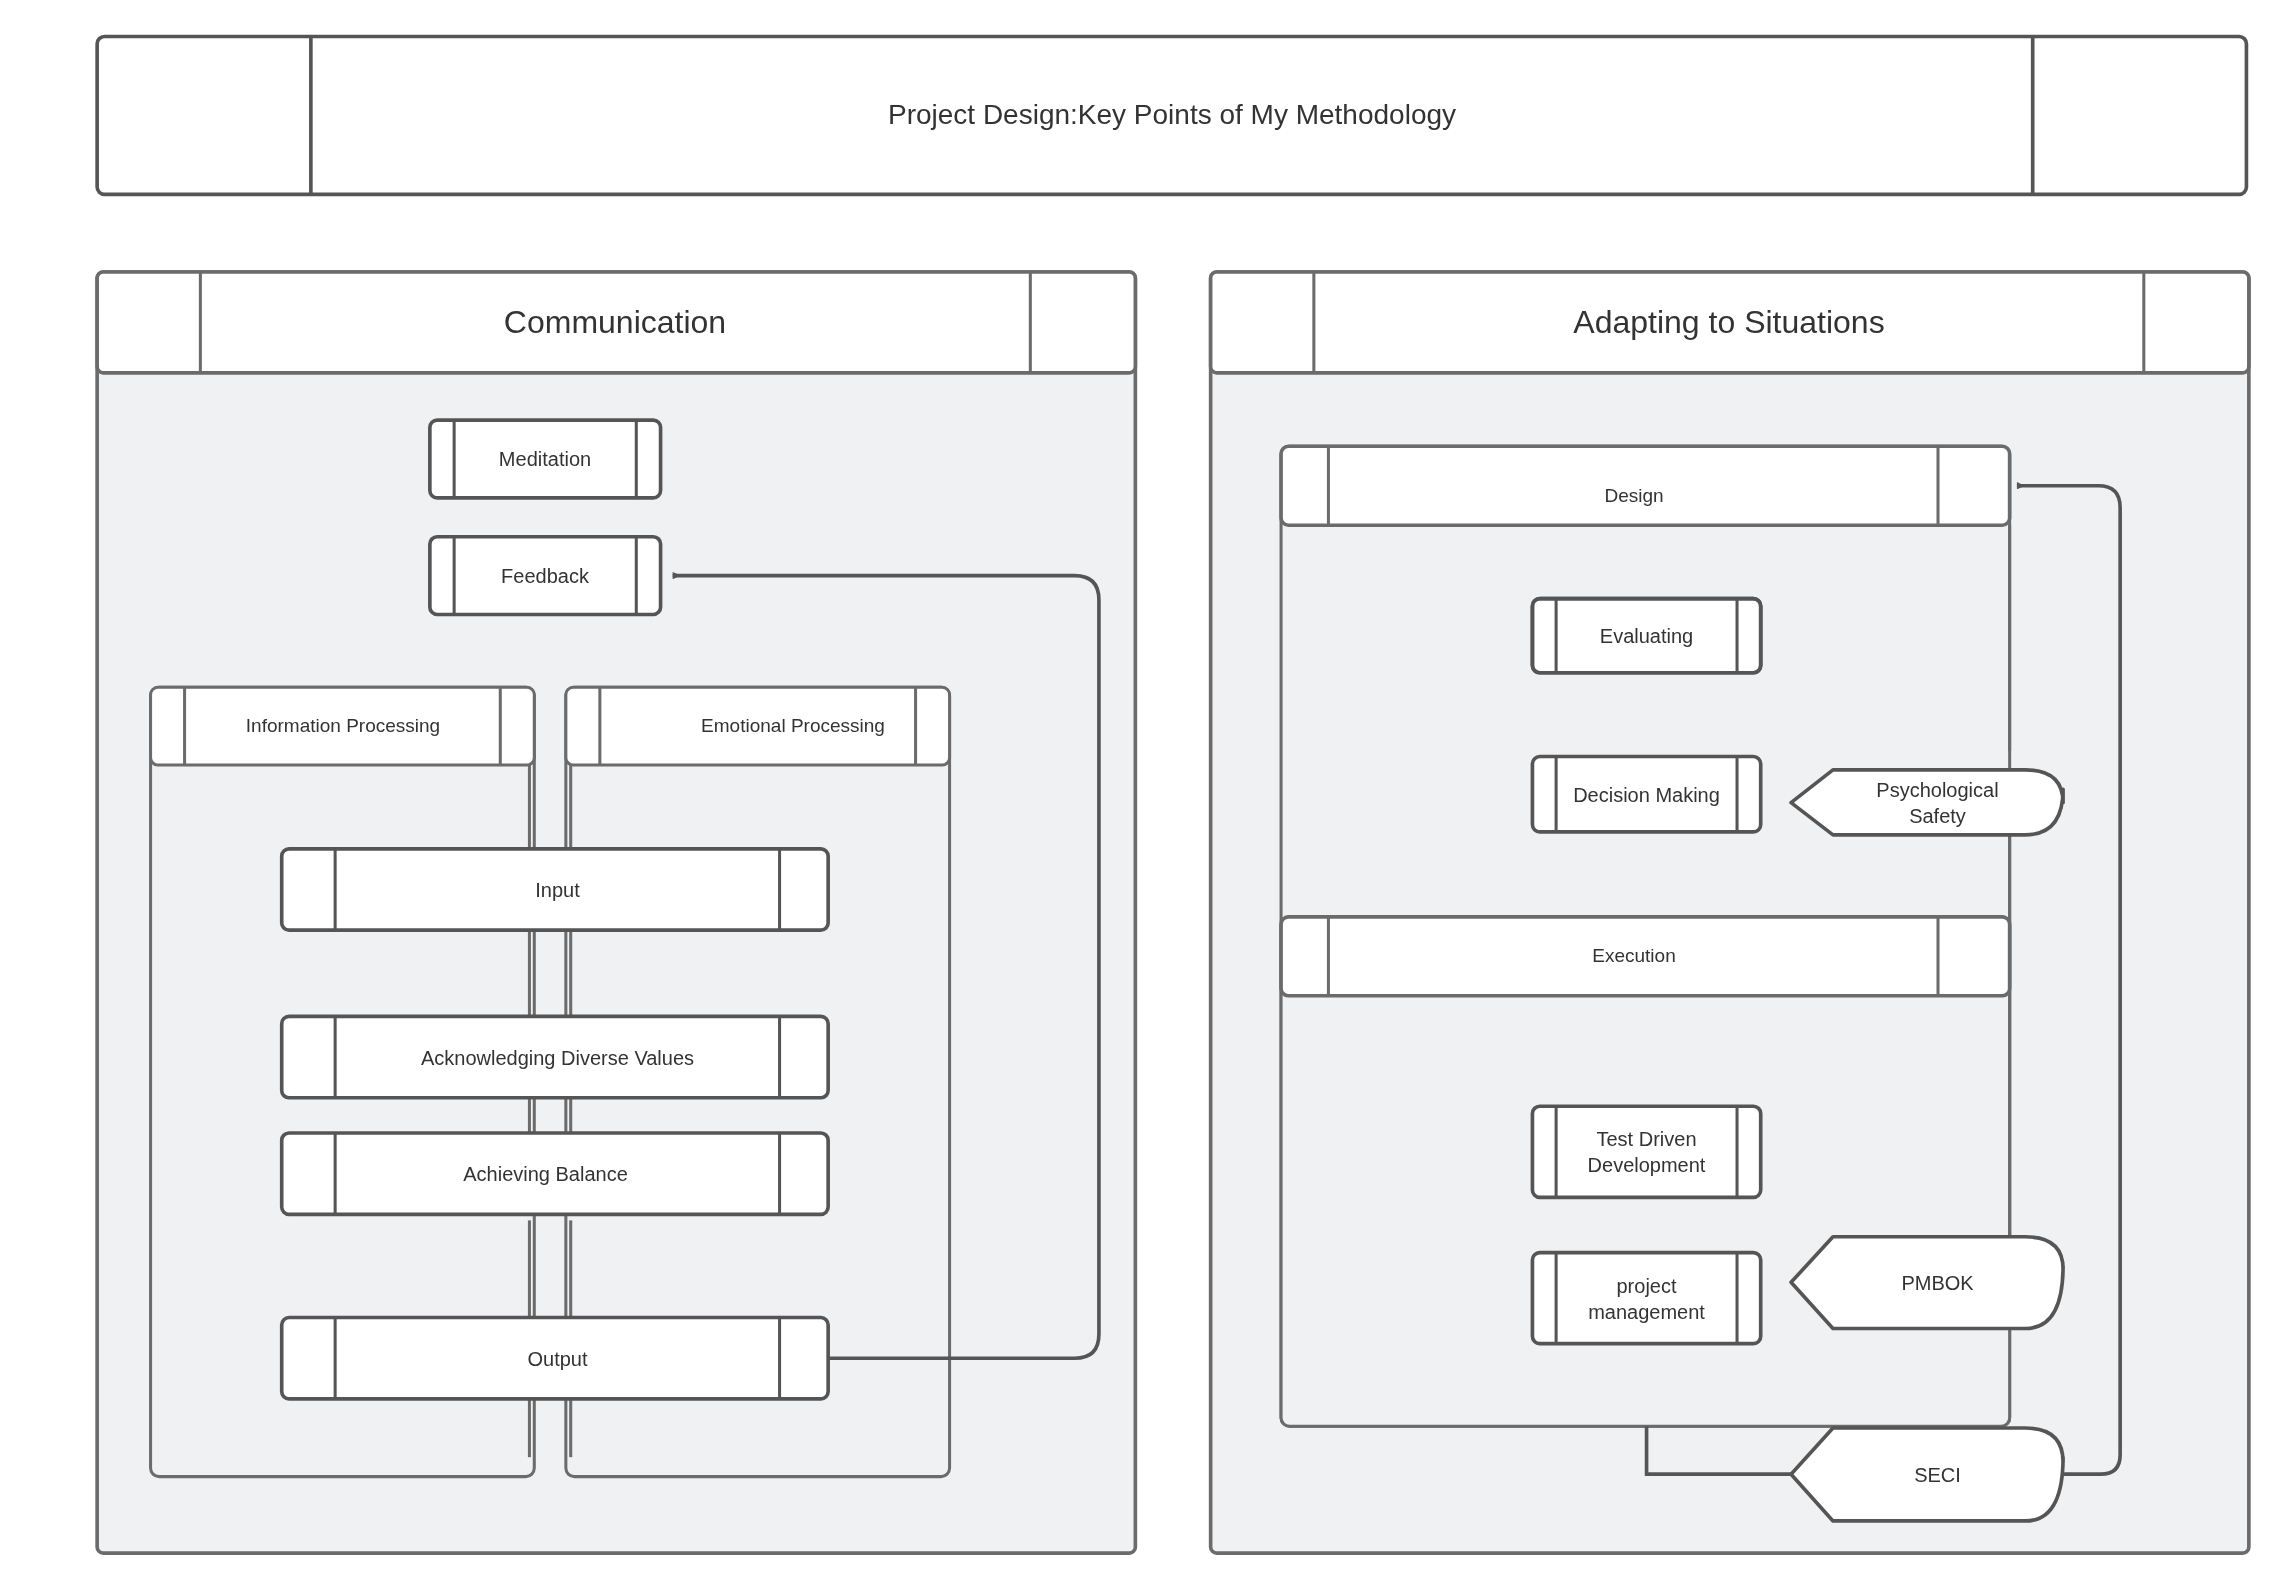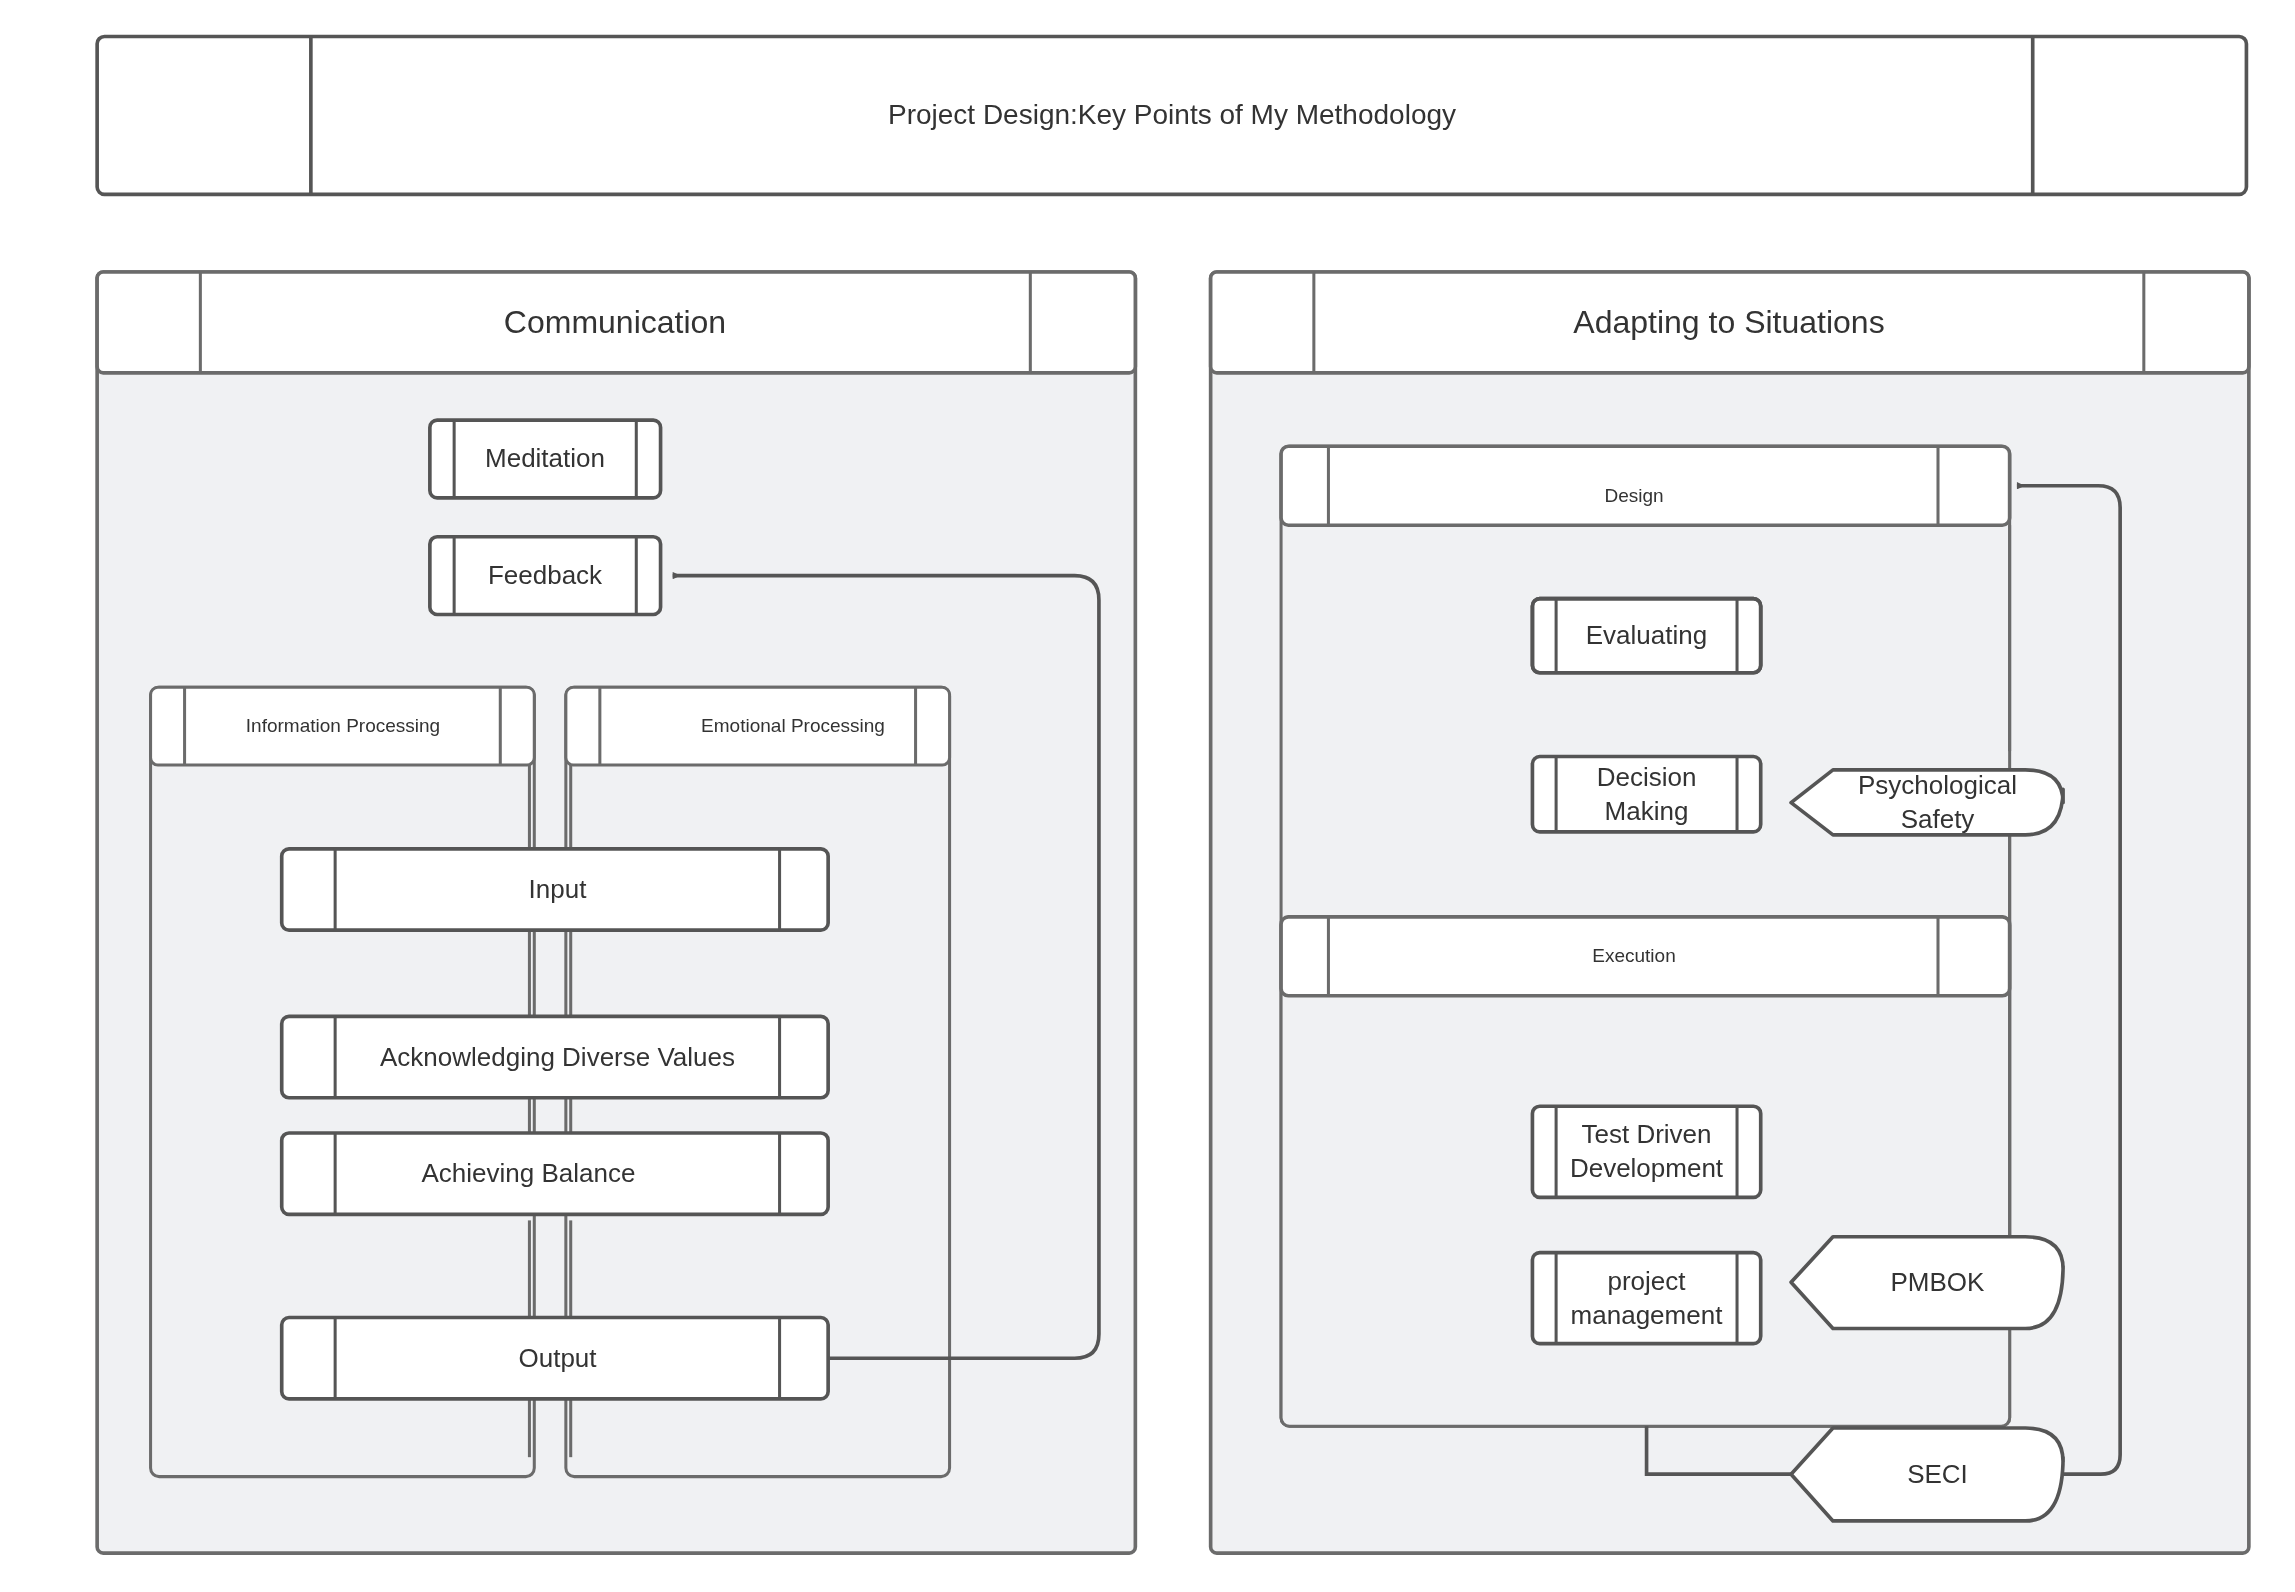--- a/index.html
+++ b/index.html
@@ -5,21 +5,21 @@
   html,body{margin:0;padding:0;background:#ffffff;}
   body{width:2295px;height:1592px;position:relative;
        font-family:"Liberation Sans","DejaVu Sans",sans-serif;
        color:#333333;overflow:hidden;}
   #stage{position:absolute;left:0;top:0;width:2295px;height:1592px;}
   svg.layer{position:absolute;left:0;top:0;width:2295px;height:1592px;overflow:visible;}
   .lbl{position:absolute;display:flex;align-items:center;justify-content:center;
        text-align:center;line-height:1.3;color:#333333;pointer-events:none;}
   .t-title{font-size:28px;}
   .t-panel{font-size:32px;}
-  .t-node{font-size:26px;}
+  .t-node{font-size:20px;}
   .t-sgh{font-size:19px;}
 </style>
 </head>
 <body>
 
 <div id="stage">
 
   <svg class="layer" viewBox="0 0 3780 2622">
     <defs>
       <marker id="arrowL" markerWidth="14" markerHeight="12" refX="13" refY="6" orient="auto" markerUnits="userSpaceOnUse">
@@ -177,21 +177,21 @@
 
   <div class="lbl t-panel" style="left:200px;top:272px;width:830px;height:101px;">Communication</div>
   <div class="lbl t-panel" style="left:1314px;top:272px;width:830px;height:101px;">Adapting to Situations</div>
 
   <div class="lbl t-node" style="left:454px;top:420px;width:182px;height:78px;">Meditation</div>
   <div class="lbl t-node" style="left:454px;top:537px;width:182px;height:78px;">Feedback</div>
   <div class="lbl t-sgh" style="left:185px;top:687px;width:316px;height:78px;">Information Processing</div>
   <div class="lbl t-sgh" style="left:600px;top:687px;width:316px;height:78px;padding-left:35px;">Emotional Processing</div>
   <div class="lbl t-node" style="left:335px;top:849px;width:445px;height:81px;">Input</div>
   <div class="lbl t-node" style="left:335px;top:1017px;width:445px;height:81px;">Acknowledging Diverse Values</div>
-  <div class="lbl t-node" style="left:334px;top:1133px;width:365px;height:81px;padding-left:12px;">Achieving Balance</div>
+  <div class="lbl t-node" style="left:351px;top:1133px;width:365px;height:81px;padding-left:12px;">Achieving Balance</div>
   <div class="lbl t-node" style="left:335px;top:1318px;width:445px;height:81px;">Output</div>
 
   <div class="lbl t-sgh" style="left:1329px;top:457px;width:610px;height:79px;">Design</div>
   <div class="lbl t-node" style="left:1556px;top:599px;width:181px;height:74px;">Evaluating</div>
   <div class="lbl t-node" style="left:1556px;top:757px;width:181px;height:75px;">Decision Making</div>
   <div class="lbl t-node" style="left:1822px;top:770px;width:231px;height:65px;
               flex-direction:column;">
     <span>Psychological</span>
     <span>Safety</span>
   </div>

